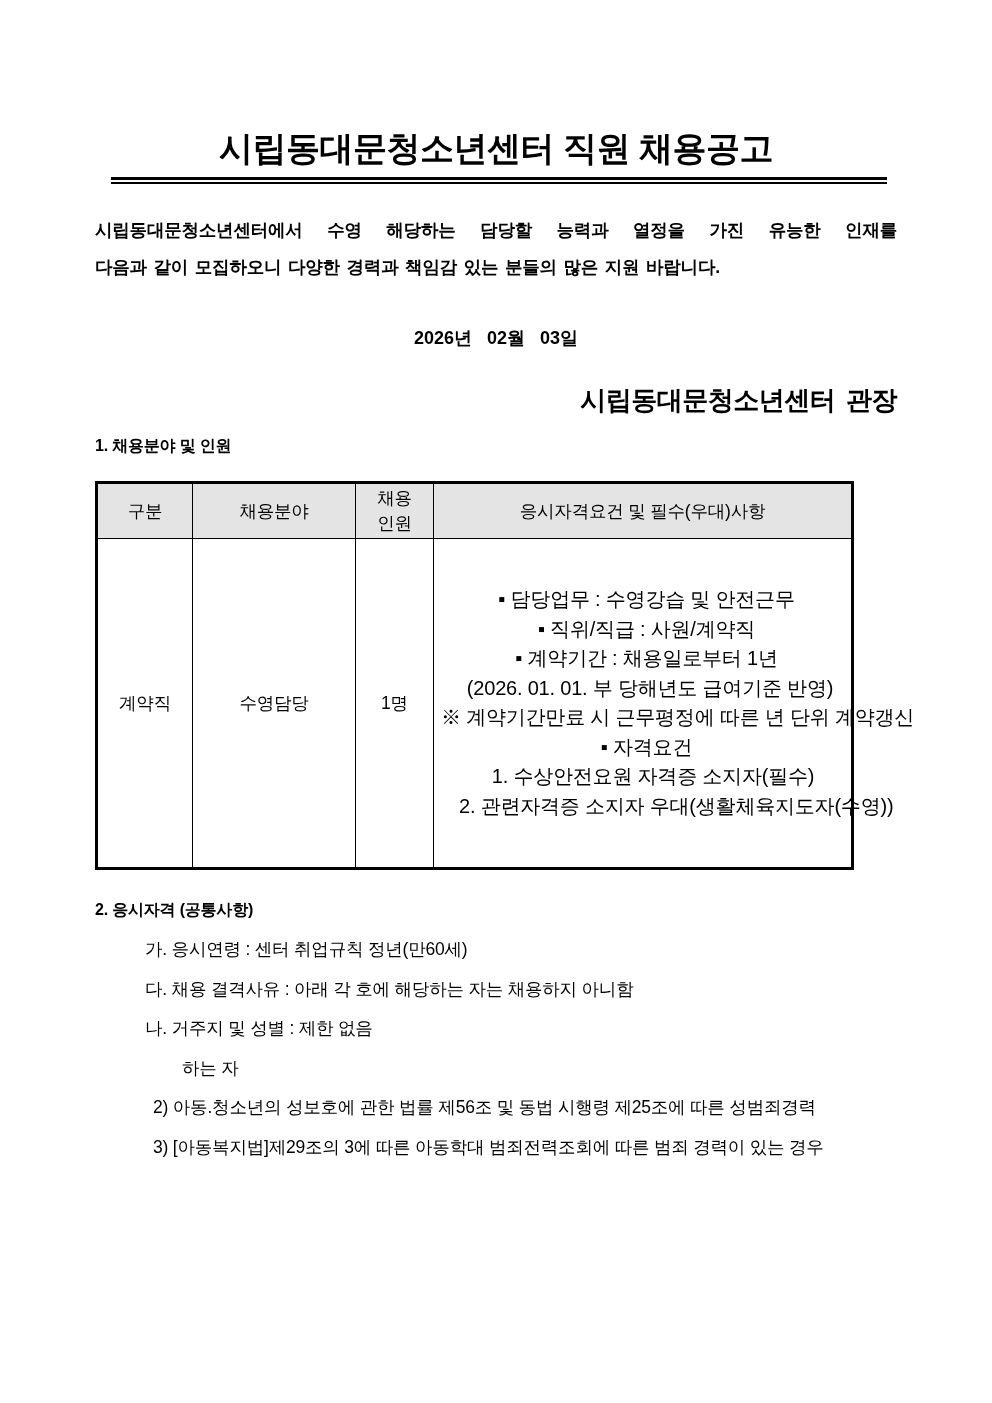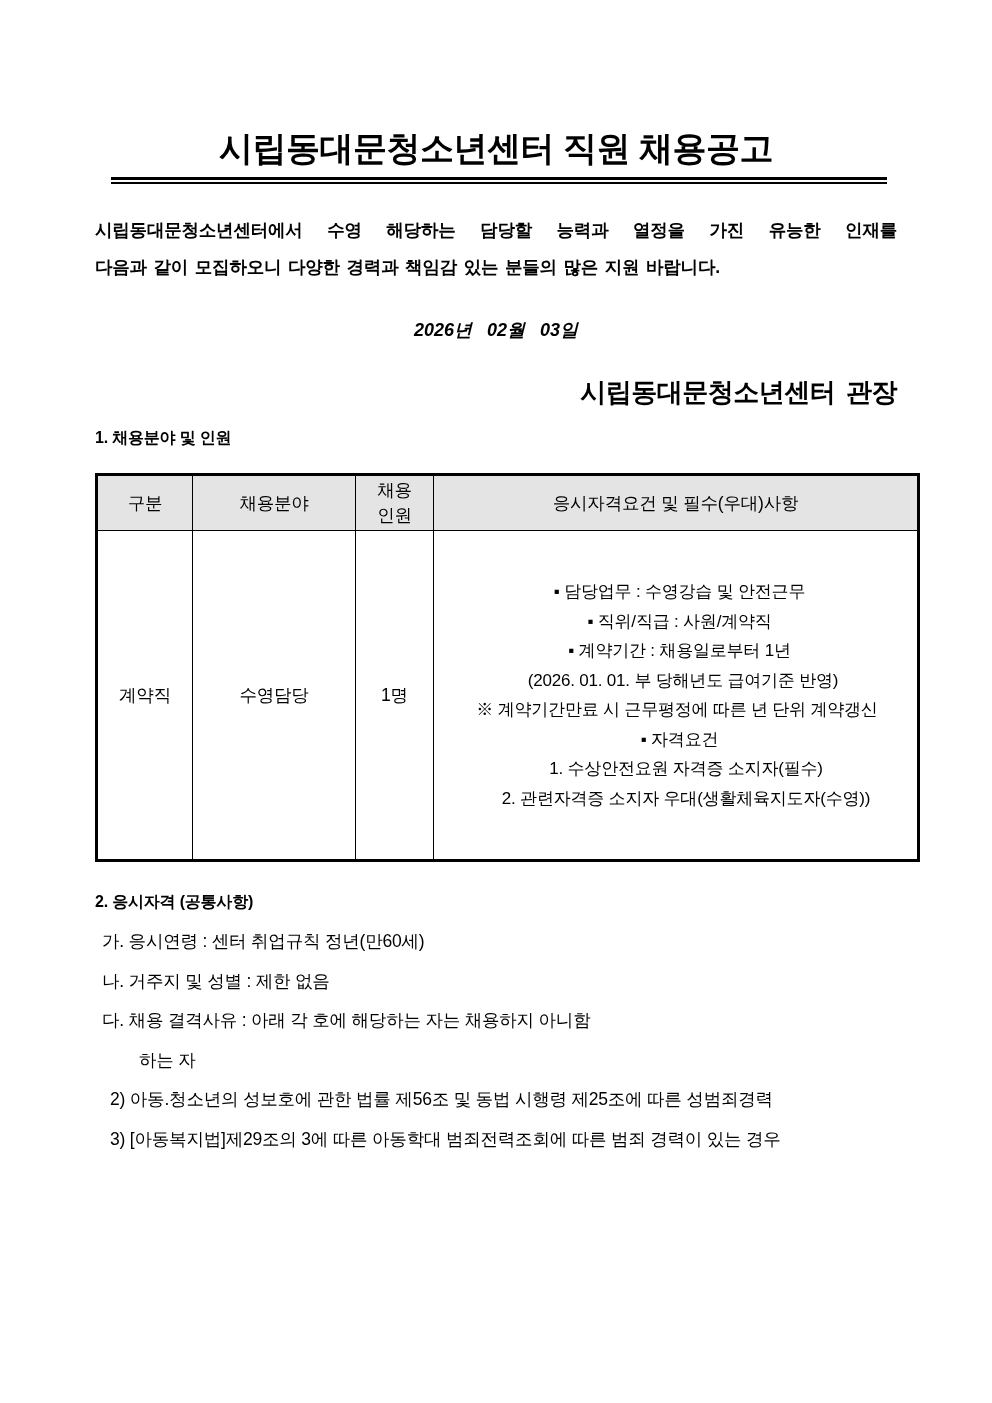--- a/index.html
+++ b/index.html
@@ -27,47 +27,46 @@
   }
 
   .intro {
     font-size: 17.5px; font-weight: 700;
     line-height: 37px; word-spacing: 2px;
     letter-spacing: -0.2px;
   }
   .intro.l1 { margin-top: 28px; text-align: justify; text-align-last: justify; }
 
   .doc-date {
-    margin-top: 32px;
+    margin-top: 40px;
     text-align: center;
     font-size: 18px; font-weight: 700;
     line-height: 24px;
     white-space: pre-wrap;
-    font-style: italic;
   }
 
   .signature {
     margin-top: 33px;
     text-align: right;
     font-size: 26px; font-weight: 700;
     letter-spacing: -0.5px;
     line-height: 34px;
     word-spacing: 4px;
   }
 
   .sec-heading {
     font-size: 16px; font-weight: 700;
     line-height: 24px; letter-spacing: -0.2px;
   }
   .h1x { margin-top: 17px; }
   .h2x { margin-top: 28px; }
 
   table.recruit {
     margin-top: 23px;
-    width: 825px;
+    width: 759px;
     border-collapse: collapse;
     table-layout: fixed;
     border: 3px solid #000;
   }
   table.recruit th, table.recruit td {
     border: 1.5px solid #000;
   }
   table.recruit th {
     background: #e4e4e4;
     font-weight: 400;
@@ -77,27 +76,27 @@
     letter-spacing: -0.2px;
   }
   th.wrap2 { white-space: pre-line; line-height: 25px; }
   table.recruit td {
     height: 330px;
     font-size: 17.5px;
     text-align: center; vertical-align: middle;
     letter-spacing: -0.2px;
   }
   td.details { text-align: left; padding: 0 4px; }
-  .dline { line-height: 29.5px; white-space: nowrap; font-size: 17px; text-align: center; }
+  .dline { line-height: 29.5px; white-space: nowrap; font-size: 20px; text-align: center; }
   .d-note   { padding-left: 3px; }
   .d-bullet { padding-left: 8px; }
   .d-paren  { padding-left: 15px; }
   .d-num    { padding-left: 21px; }
 
-  .s2 { margin-top: 8px; }
+  .s2 { margin-top: 8px; margin-left: 43px; }
   .s2line { font-size: 17.5px; line-height: 39.5px; white-space: nowrap; letter-spacing: -0.2px; }
   .s2-a  { padding-left: 7px; }
   .s2-n  { padding-left: 15px; }
   .s2-c1 { padding-left: 44px; }
   .s2-c2 { padding-left: 30px; }
 </style>
 </head>
 <body>
 
 <div class="page">
@@ -146,20 +145,20 @@
           <div class="dline d-num">2. 관련자격증 소지자 우대(생활체육지도자(수영))</div>
         </td>
       </tr>
     </tbody>
   </table>
 
   <div class="sec-heading h2x">2. 응시자격 (공통사항)</div>
 
   <div class="s2">
     <div class="s2line s2-a">가. 응시연령 : 센터 취업규칙 정년(만60세)</div>
+    <div class="s2line s2-a">다. 채용 결격사유 : 아래 각 호에 해당하는 자는 채용하지 아니함</div>
     <div class="s2line s2-a">나. 거주지 및 성별 : 제한 없음</div>
-    <div class="s2line s2-a">다. 채용 결격사유 : 아래 각 호에 해당하는 자는 채용하지 아니함</div>
     <div class="s2line s2-c1">하는 자</div>
     <div class="s2line s2-n">2) 아동.청소년의 성보호에 관한 법률 제56조 및 동법 시행령 제25조에 따른 성범죄경력</div>
     <div class="s2line s2-n">3) [아동복지법]제29조의 3에 따른 아동학대 범죄전력조회에 따른 범죄 경력이 있는 경우</div>
   </div>
 
 </div>
 
 </body></html>

